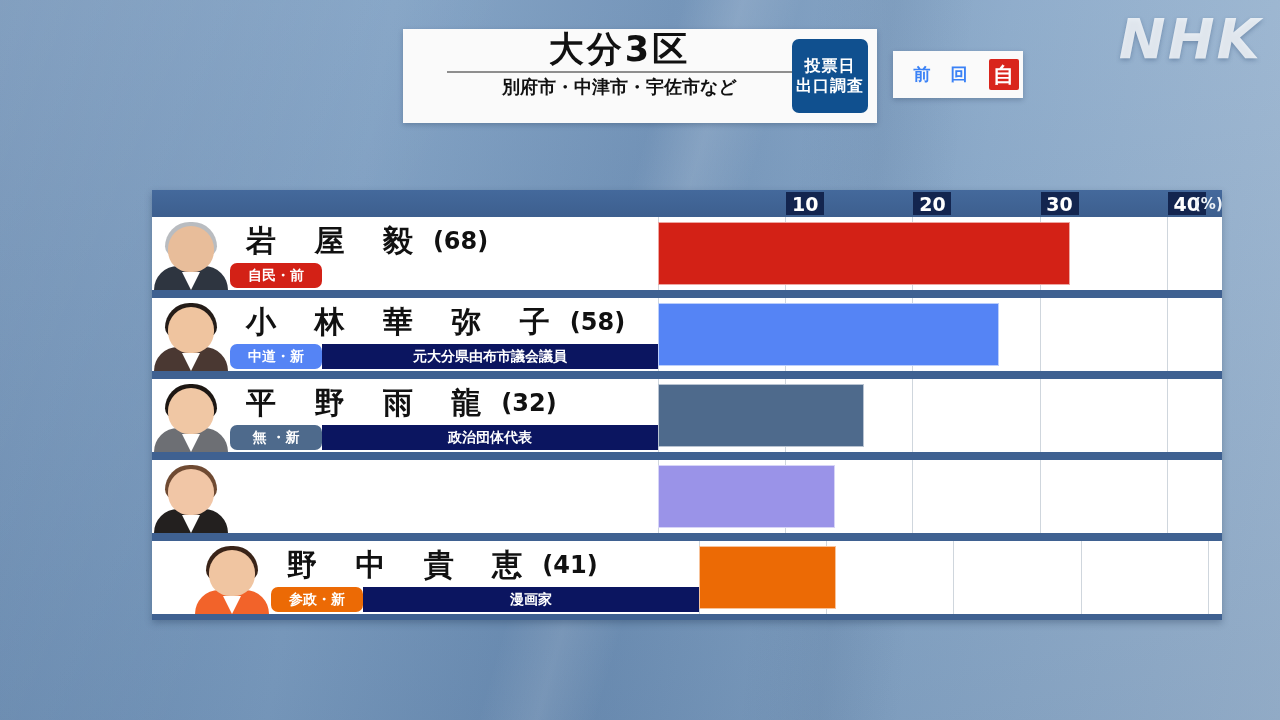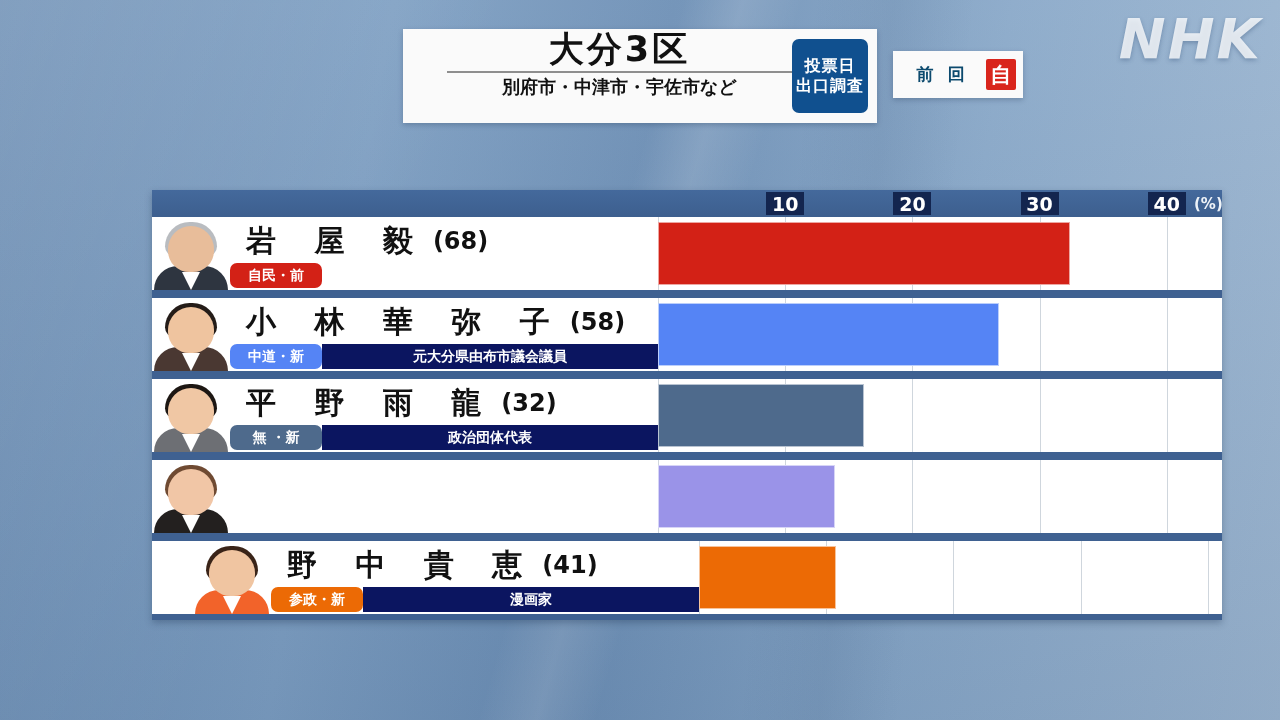--- a/index.html
+++ b/index.html
@@ -54,22 +54,22 @@
     display:flex;flex-direction:column;align-items:center;justify-content:center;
     color:#fff;font-size:16px;font-weight:bold;line-height:1.25;letter-spacing:1px;
     font-family:"DejaVu Sans","Liberation Sans",sans-serif;
   }
   
   #prev-box{
     position:absolute;left:893px;top:51px;width:130px;height:47px;
     background:#fafafa;box-shadow:0 2px 5px rgba(20,40,70,.25);
     display:flex;align-items:center;justify-content:center;gap:16px;
   }
-  #prev-label{font-size:17px;font-weight:bold;color:#0c4a6e;letter-spacing:5px;
-    font-family:Liberation Serif, serif;margin-left:16px;}
+  #prev-label{font-size:17px;font-weight:bold;color:#3b82f6;letter-spacing:5px;
+    font-family:Liberation Mono, monospace;margin-left:16px;}
   #prev-party{
     width:30px;height:31px;background:#d9251c;color:#fff;border-radius:2px;
     display:flex;align-items:center;justify-content:center;
     font-size:21px;font-weight:bold;
     font-family:"DejaVu Sans","Liberation Sans",sans-serif;
   }
   
   #panel{
     position:absolute;left:152px;top:190px;width:1070px;height:430px;
     background:#3f6191;
@@ -78,20 +78,21 @@
   #axis-band{
     position:relative;height:27px;width:100%;
     background:linear-gradient(180deg,#44699c 0%,#3d5f8e 100%);
   }
   .axis-tick{
     position:absolute;top:2px;height:23px;min-width:38px;
     background:#13254f;color:#fff;font-size:19px;font-weight:bold;
     display:flex;align-items:center;justify-content:center;
     font-family:"DejaVu Sans","Liberation Sans",sans-serif;
     transform:translateX(-50%);
+    margin-left:20px;
   }
   #pct-label{
     position:absolute;top:5px;left:1042px;color:#eef3f8;font-size:15px;font-weight:bold;
     font-family:"DejaVu Sans","Liberation Sans",sans-serif;
   }
   .row{
     position:relative;height:73px;margin-bottom:8px;display:flex;
     background:#fff;
   }
   .row:last-child{margin-bottom:0;padding-left:41px;}

